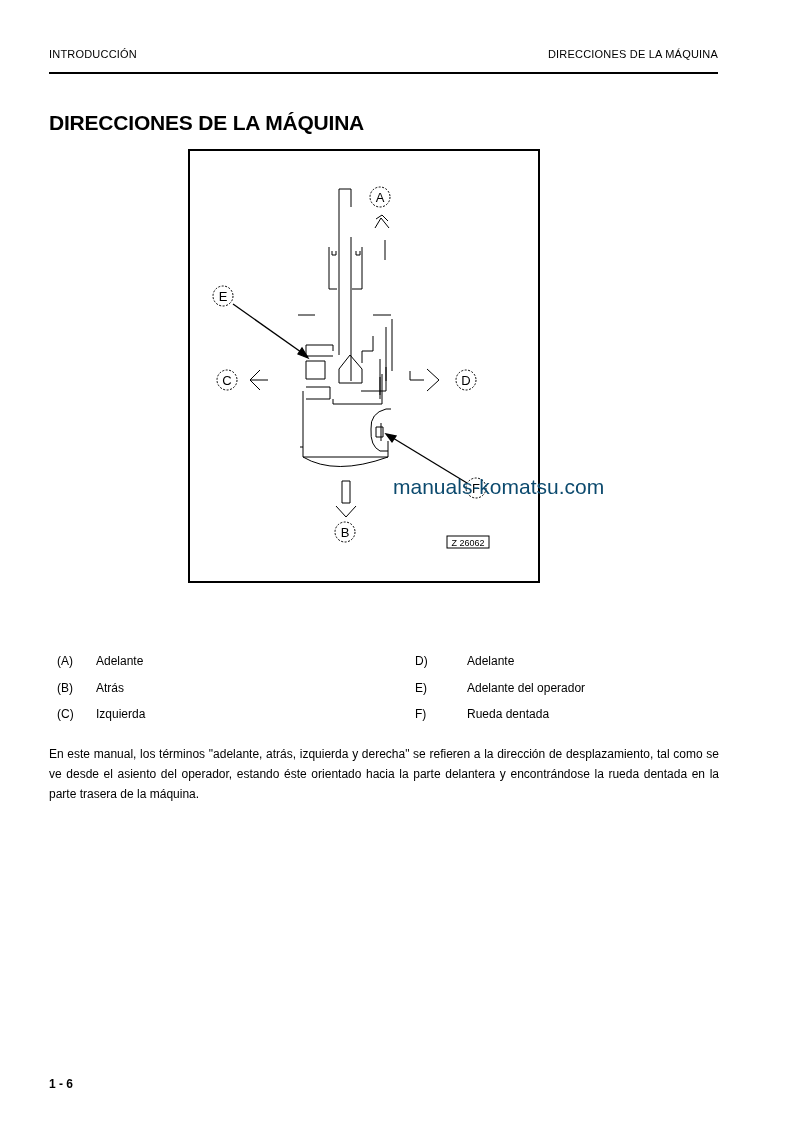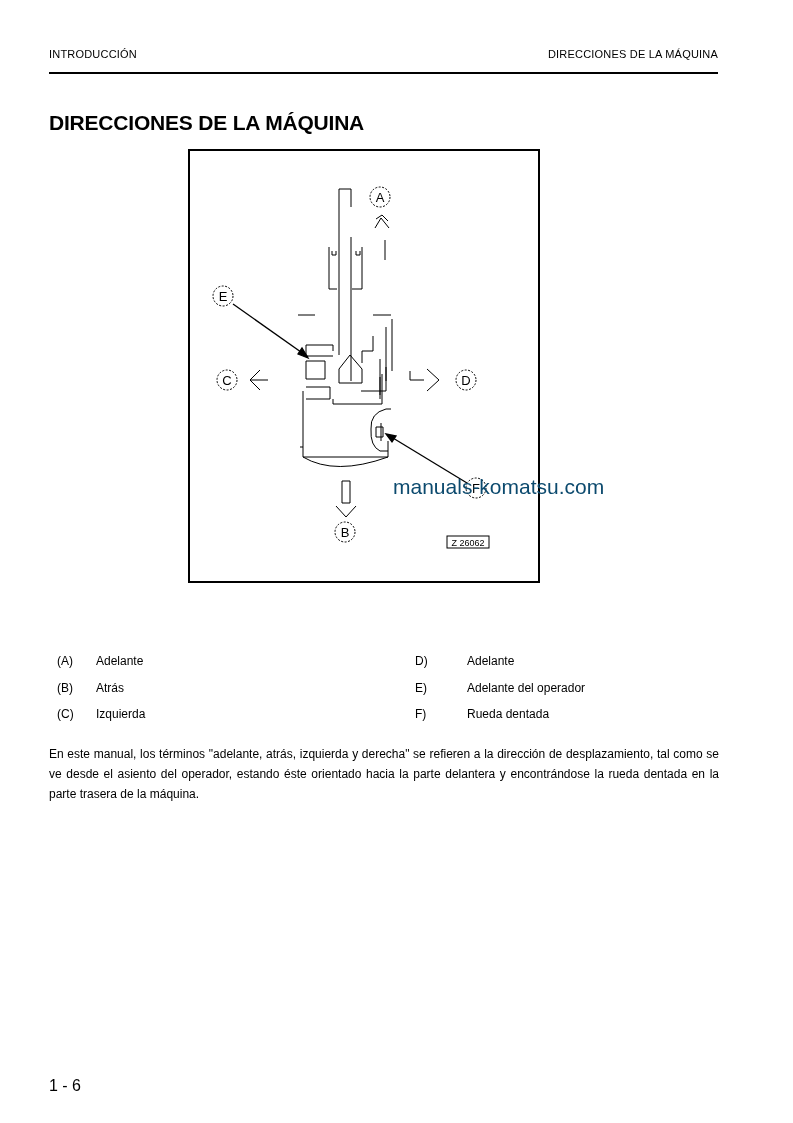--- a/index.html
+++ b/index.html
@@ -10,21 +10,21 @@
   .hdr-rule{position:absolute;left:49px;top:72px;width:669px;height:2px;background:#000;}
   .title{position:absolute;left:49px;top:111px;font-size:21px;font-weight:bold;letter-spacing:-0.2px;}
   .figure{position:absolute;left:188px;top:149px;width:352px;height:434px;border:2px solid #000;box-sizing:border-box;}
   .figure svg{position:absolute;left:0;top:0;}
   .watermark{position:absolute;left:393px;top:475px;font-size:21px;color:#0c4a6e;}
   .legend{position:absolute;left:57px;top:654px;width:700px;font-size:12px;}
   .legend .row{position:relative;height:26.5px;}
   .legend span{position:absolute;top:0;}
   .k1{left:0;} .v1{left:39px;} .k2{left:358px;} .v2{left:410px;}
   .para{position:absolute;left:49px;top:744px;width:670px;font-size:12px;line-height:20px;text-align:justify;}
-  .pageno{position:absolute;left:49px;top:1077px;font-size:16px;font-weight:normal;}
+  .pageno{position:absolute;left:49px;top:1077px;font-size:12px;font-weight:bold;}
 </style>
 </head>
 <body>
 
 <div class="hdr hdr-left">INTRODUCCIÓN</div>
 <div class="hdr hdr-right">DIRECCIONES DE LA MÁQUINA</div>
 <div class="hdr-rule"></div>
 
 <div class="title">DIRECCIONES DE LA MÁQUINA</div>
 

